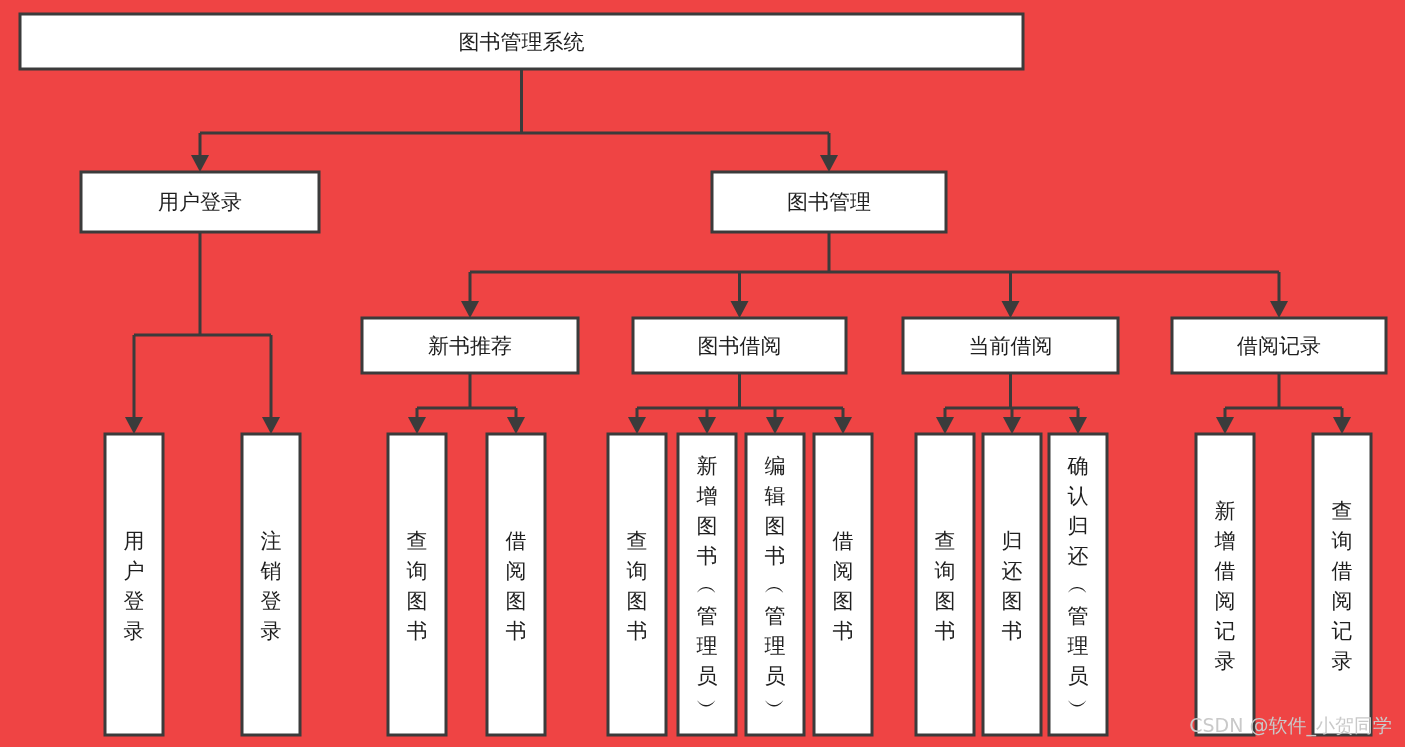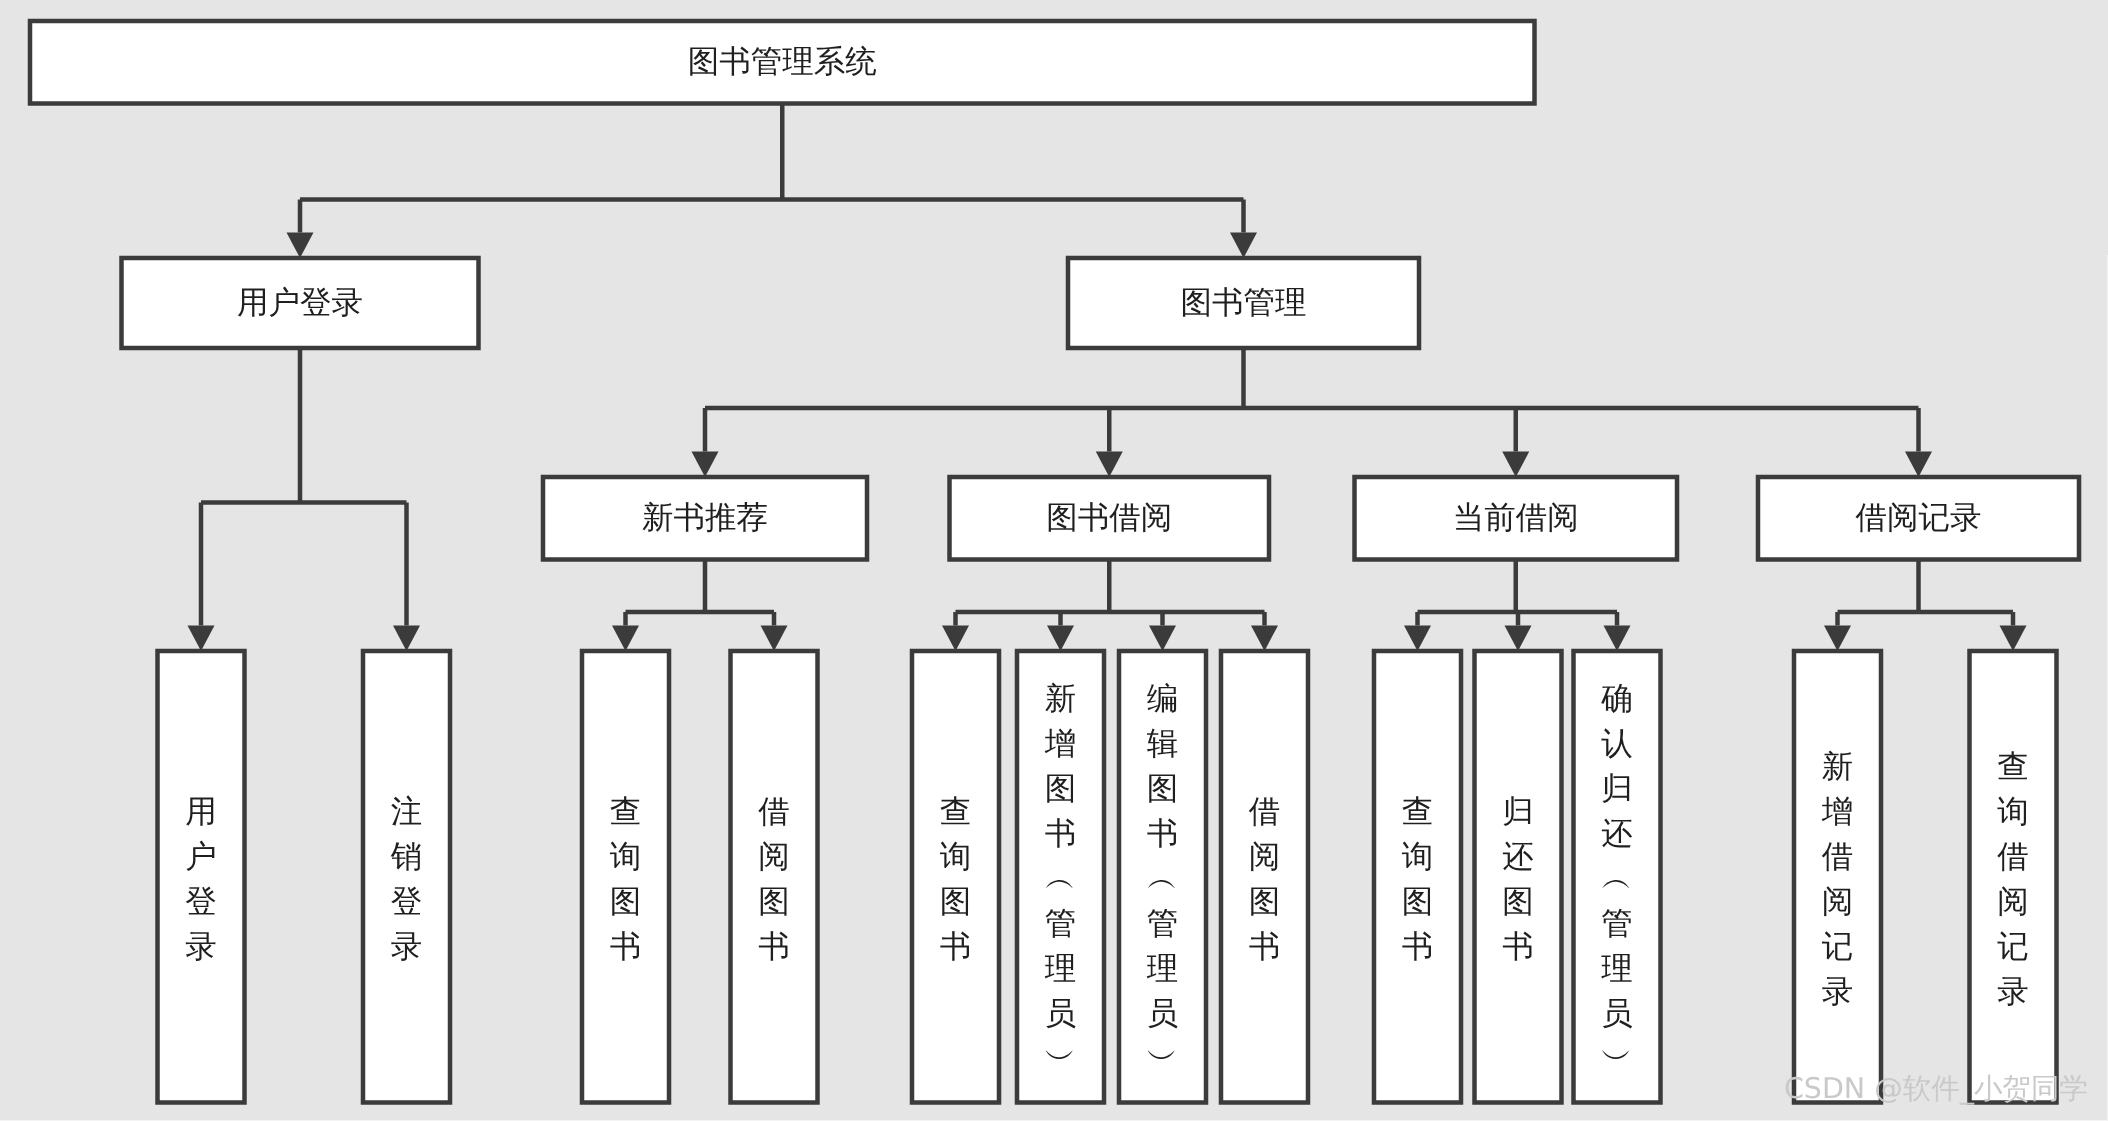--- a/index.html
+++ b/index.html
@@ -7,21 +7,21 @@
     padding: 0;
     background: #ffffff;
   }
   body {
     font-family: "DejaVu Sans", "Liberation Sans", sans-serif;
   }
   #diagram-root {
     position: relative;
     width: 1405px;
     height: 747px;
-    background: #e5e5e5;
+    background: #ef4444;
     overflow: hidden;
   }
   svg#tree-svg {
     position: absolute;
     left: 0;
     top: 0;
     width: 1405px;
     height: 747px;
   }
   .node-box {

